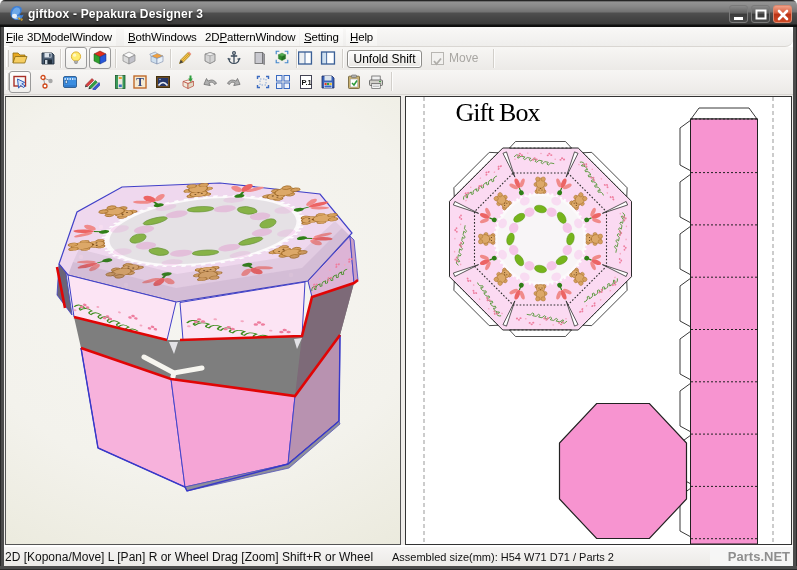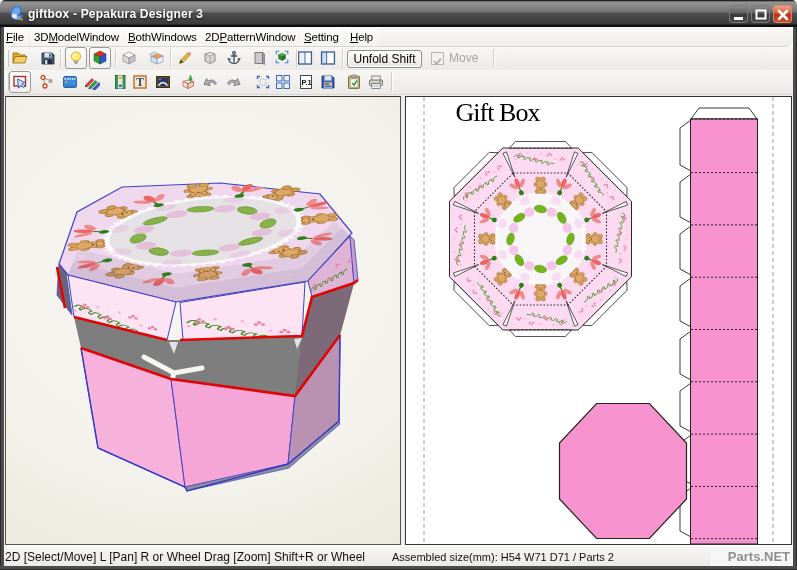--- a/index.html
+++ b/index.html
@@ -70,21 +70,21 @@
         </svg>
       </div>
     <div class="wbtn" id="btnclose">
         <svg width="19" height="18">
           <path d="M5,5 L13,13 M13,5 L5,13" stroke="#fff" stroke-width="2.6" stroke-linecap="round"></path>
         </svg>
       </div>
   </div>
   <div id="menubar">
     <span class="mi" style="left:-2px"><u>F</u>ile</span>
-    <span class="mi" style="left:26px">3D<u>M</u>odelWindow</span>
+    <span class="mi" style="left:19px">3D<u>M</u>odelWindow</span>
     <span class="mi" style="left:120px"><u>B</u>othWindows</span>
     <span class="mi" style="left:197px">2D<u>P</u>atternWindow</span>
     <span class="mi" style="left:296px"><u>S</u>etting</span>
     <span class="mi" style="left:342px"><u>H</u>elp</span>
   </div>
   <div id="tb1">
     <div class="grip"></div>
     <svg class="ico" style="left:8px;top:3px" viewBox="0 0 16 16">
       <path d="M1,13 V3 H6 L8,5 H13 V7" fill="#e8a820" stroke="#8a6a10" stroke-width="0.8"></path>
       <path d="M1,13 L3.2,6.5 H15 L12.8,13 Z" fill="#f6ce62" stroke="#8a6a10" stroke-width="0.8"></path>
@@ -479,20 +479,20 @@
           <use href="#wflap" transform="rotate(135)"></use>
           <use href="#wflap" transform="rotate(180)"></use>
           <use href="#wflap" transform="rotate(225)"></use>
           <use href="#wflap" transform="rotate(315)"></use>
           <use href="#lidface"></use>
         </g>
       </svg>
     </div>
   </div>
   <div id="statusbar">
-    <div id="st1">2D [Select/Move] L [Pan] R or Wheel Drag [Zoom] Shift+R or Wheel</div>
+    <div id="st1">2D [Kopona/Move] L [Pan] R or Wheel Drag [Zoom] Shift+R or Wheel</div>
     <div id="st2">Assembled size(mm): H54 W71 D71 / Parts 2</div>
     <div id="kopona">Parts.NET</div>
   </div>
   <div id="bl"></div>
     <div id="br"></div>
     <div id="bb"></div>
 </div>
 
 </body></html>

